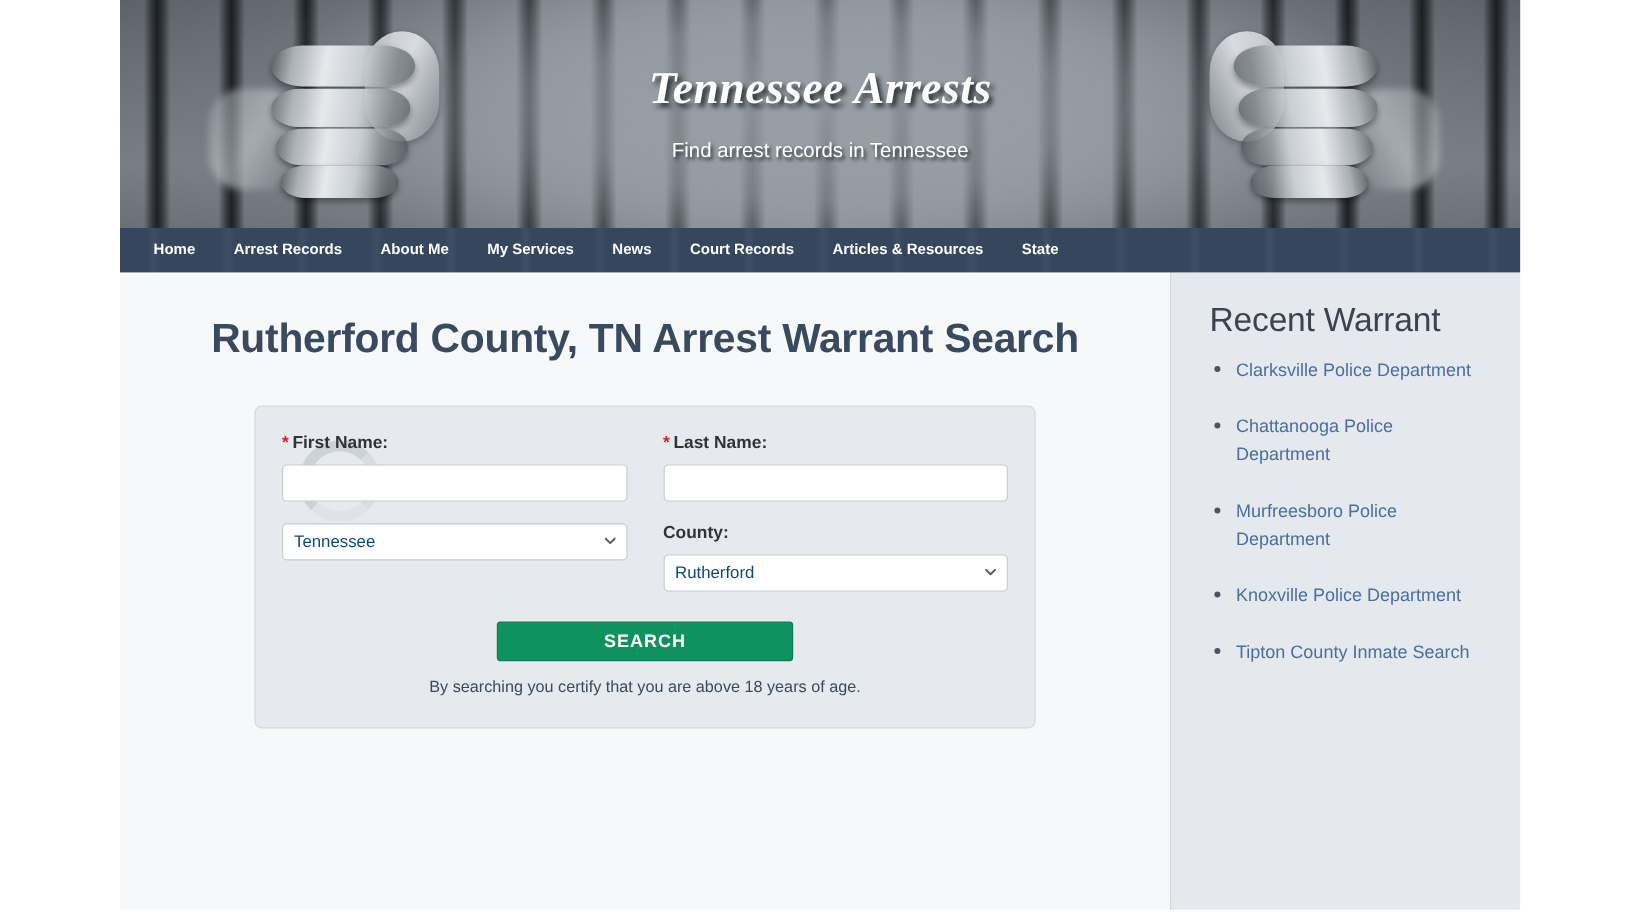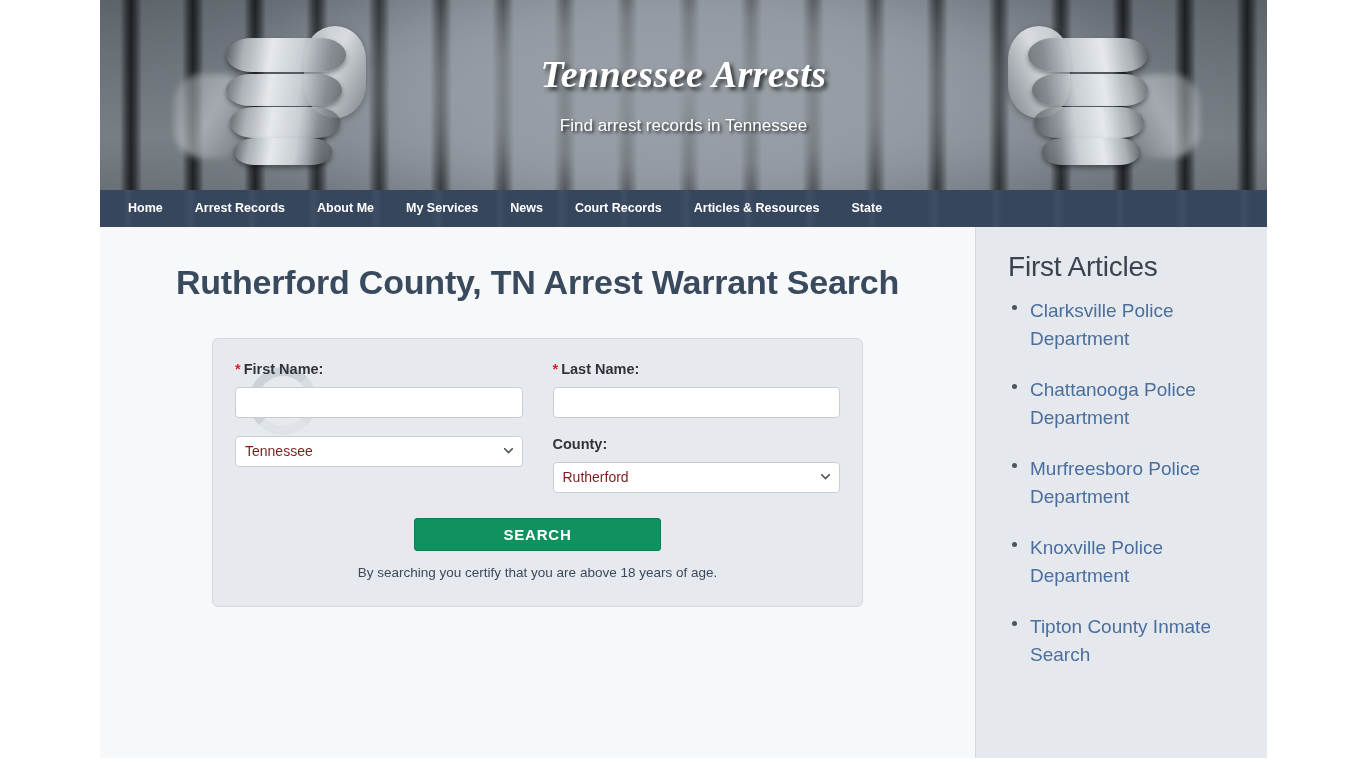--- a/index.html
+++ b/index.html
@@ -309,21 +309,21 @@
   .select-wrap { position: relative; width: 100%; }
   .select-input {
     width: 100%;
     height: 31px;
     background: #ffffff;
     border: 1px solid #c8cdd4;
     border-radius: 4px;
     padding: 0 28px 0 9px;
     font-family: "Liberation Sans", sans-serif;
     font-size: 14px;
-    color: #7f1d1d;
+    color: #0c4a6e;
     outline: none;
     appearance: none;
     -webkit-appearance: none;
     cursor: pointer;
   }
   .chevron {
     position: absolute;
     right: 10px; top: 50%;
     margin-top: -3px;
     width: 9px; height: 6px;
@@ -376,21 +376,21 @@
   }
   .article-list li::before {
     content: "";
     position: absolute;
     left: 0; top: 8px;
     width: 5px; height: 5px;
     border-radius: 50%;
     background: #4a5464;
   }
   .article-link {
-    font-size: 19px;
+    font-size: 15px;
     color: #4a6f9e;
     text-decoration: none;
     cursor: pointer;
   }
 </style>
 </head>
 <body>
 
 <div class="page-container">
 
@@ -485,21 +485,21 @@
         <div class="search-btn-wrap">
           <button class="search-btn" type="submit">SEARCH</button>
         </div>
 
         <p class="disclaimer">By searching you certify that you are above 18 years of age.</p>
       </form>
 
     </main>
 
     <aside class="sidebar-col">
-      <h2 class="sidebar-title">First Articles</h2>
+      <h2 class="sidebar-title">Recent Warrant</h2>
       <ul class="article-list">
         <li><a class="article-link" href="#">Clarksville Police Department</a></li>
         <li><a class="article-link" href="#">Chattanooga Police Department</a></li>
         <li><a class="article-link" href="#">Murfreesboro Police Department</a></li>
         <li><a class="article-link" href="#">Knoxville Police Department</a></li>
         <li><a class="article-link" href="#">Tipton County Inmate Search</a></li>
       </ul>
     </aside>
 
   </div>

